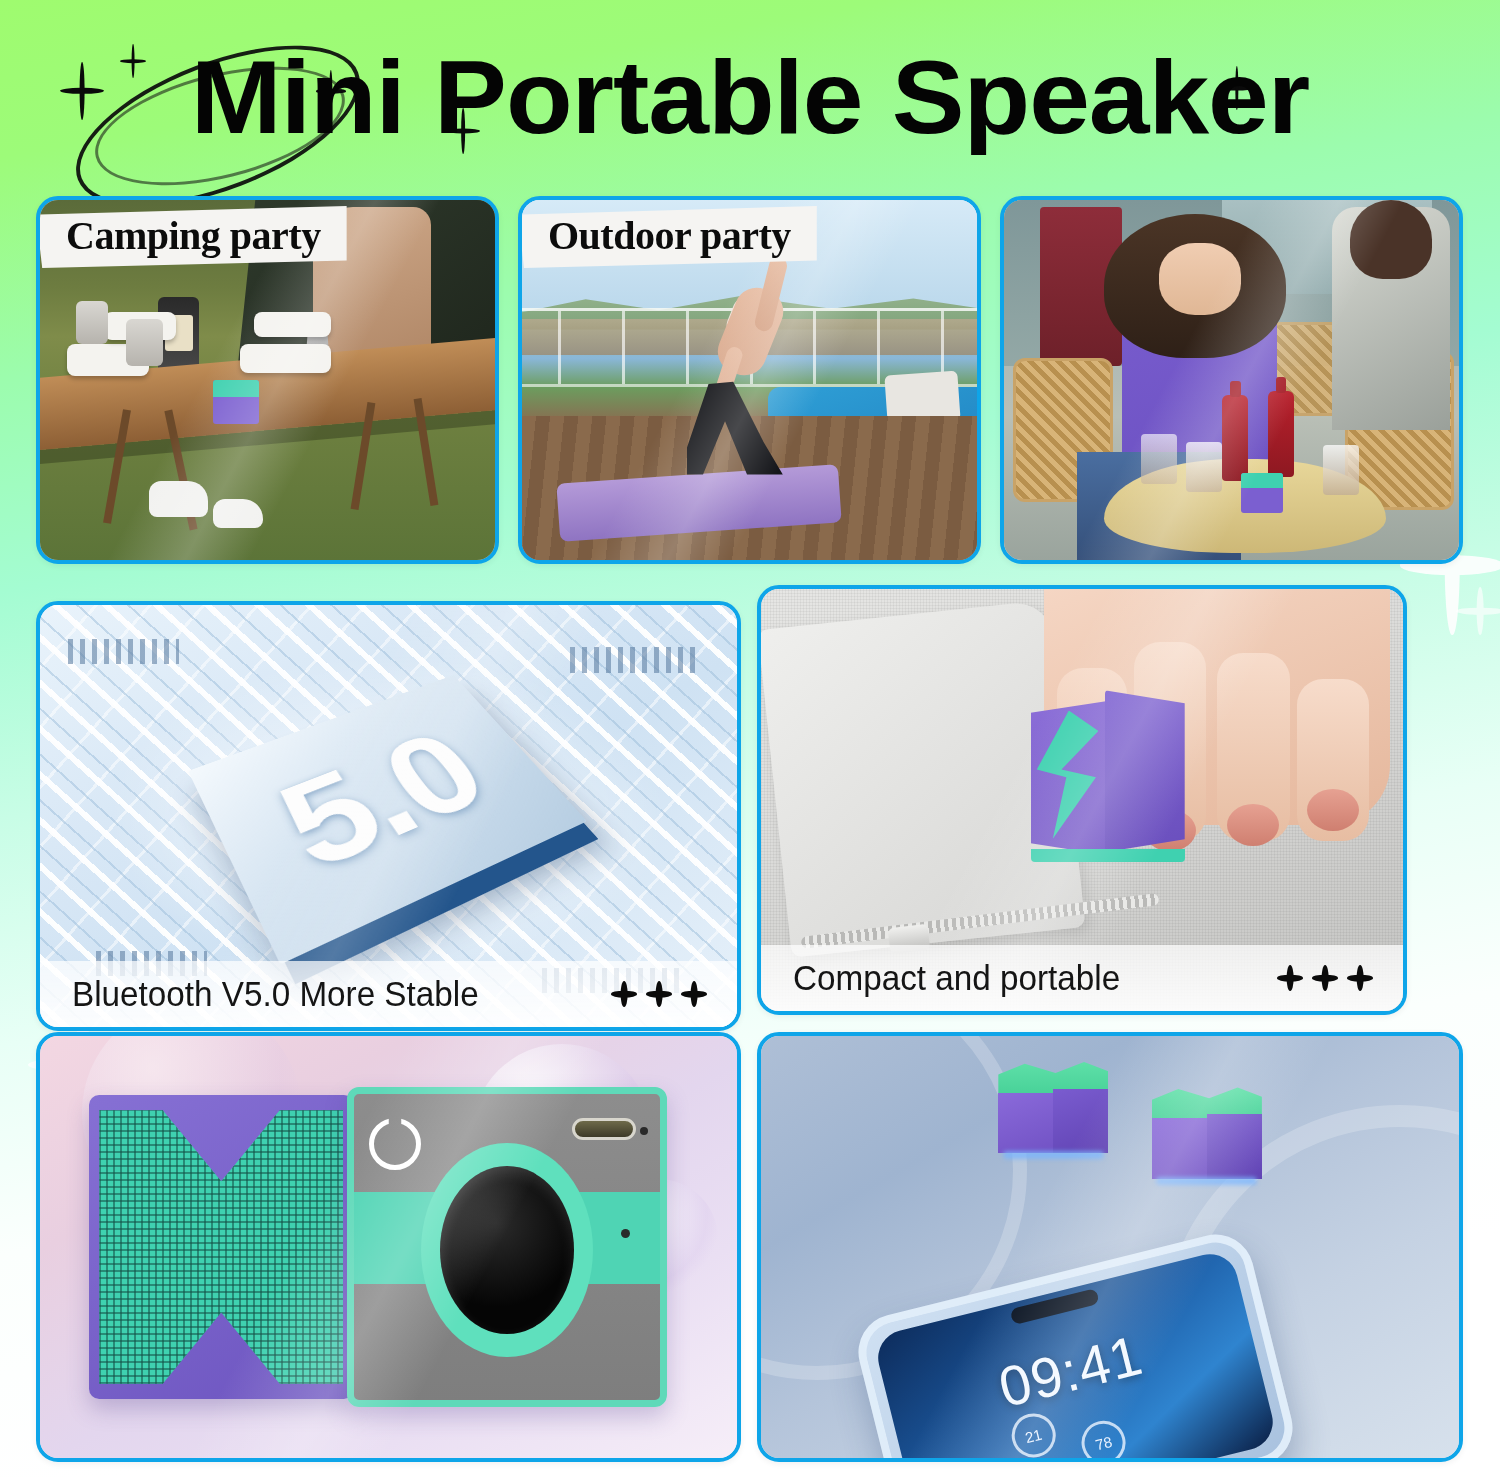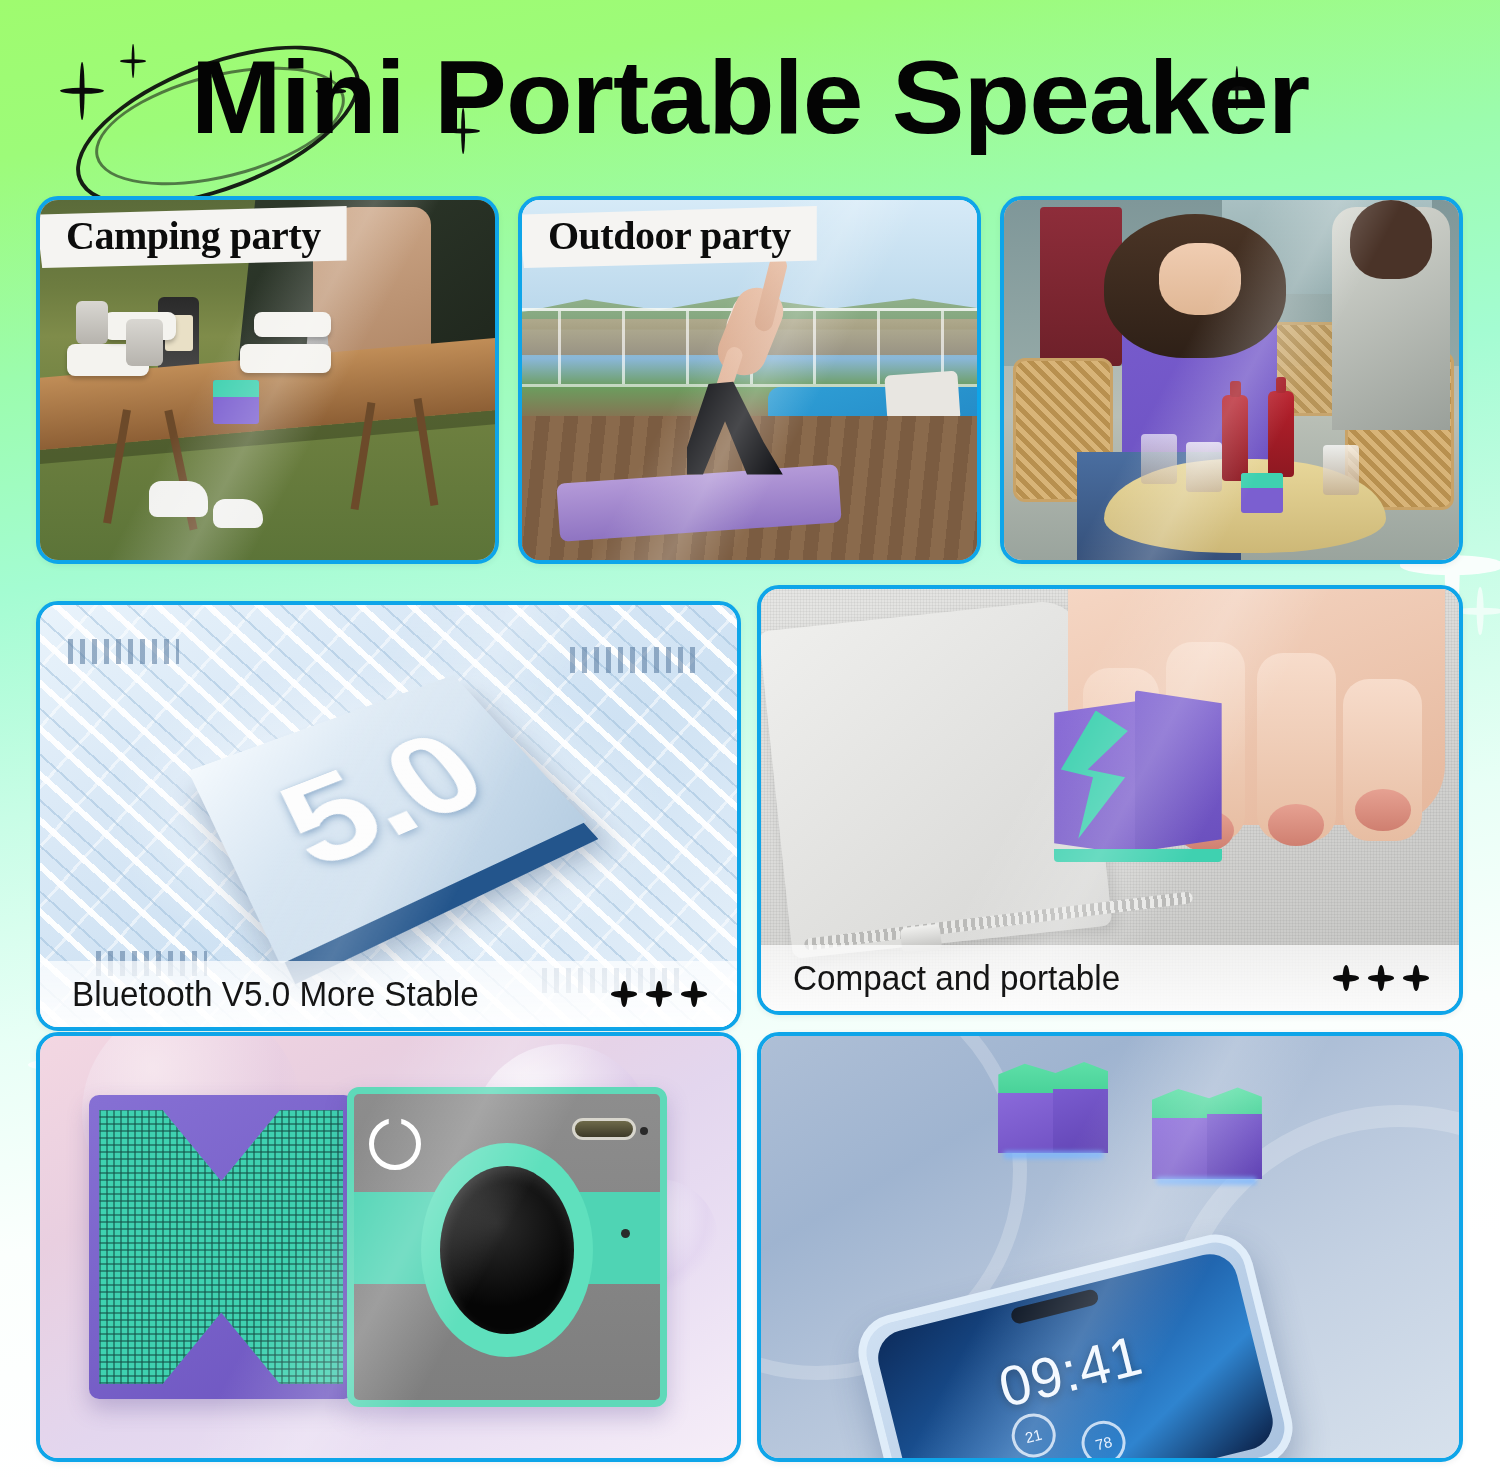--- a/index.html
+++ b/index.html
@@ -447,21 +447,21 @@
   <div class="caption">
     <div class="ctext">Bluetooth V5.0 More Stable</div>
     <div class="stars">
       <span class="star4"></span>
       <span class="star4"></span>
       <span class="star4"></span>
     </div>
   </div>
 </div>
 
-<div class="card" style="left:757px; top:585px; width:706px; height:430px;">
+<div class="card" style="left:757px; top:585px; width:650px; height:430px;">
   <div class="photo">
     <div class="pocket">
       <div class="weave"></div>
       <div class="flap"></div>
       <div class="zip"></div>
       <div class="zipper"></div>
       <div class="hand">
         <div class="finger" style="left:4%; top:40%; width:20%; height:66%;"></div>
         <div class="finger" style="left:26%; top:30%; width:21%; height:76%;"></div>
         <div class="finger" style="left:50%; top:34%; width:21%; height:72%;"></div>

